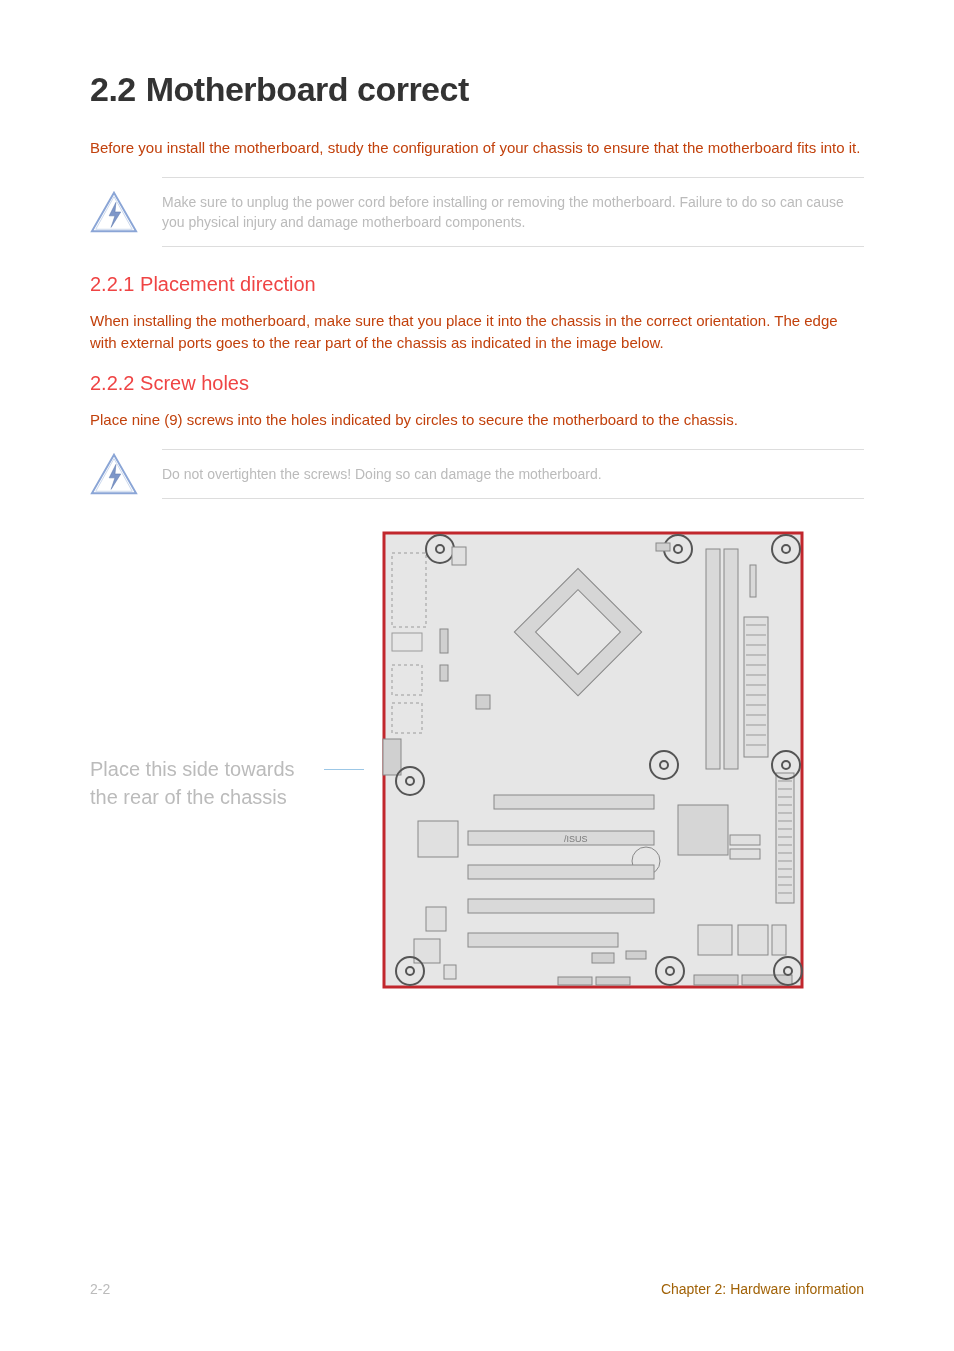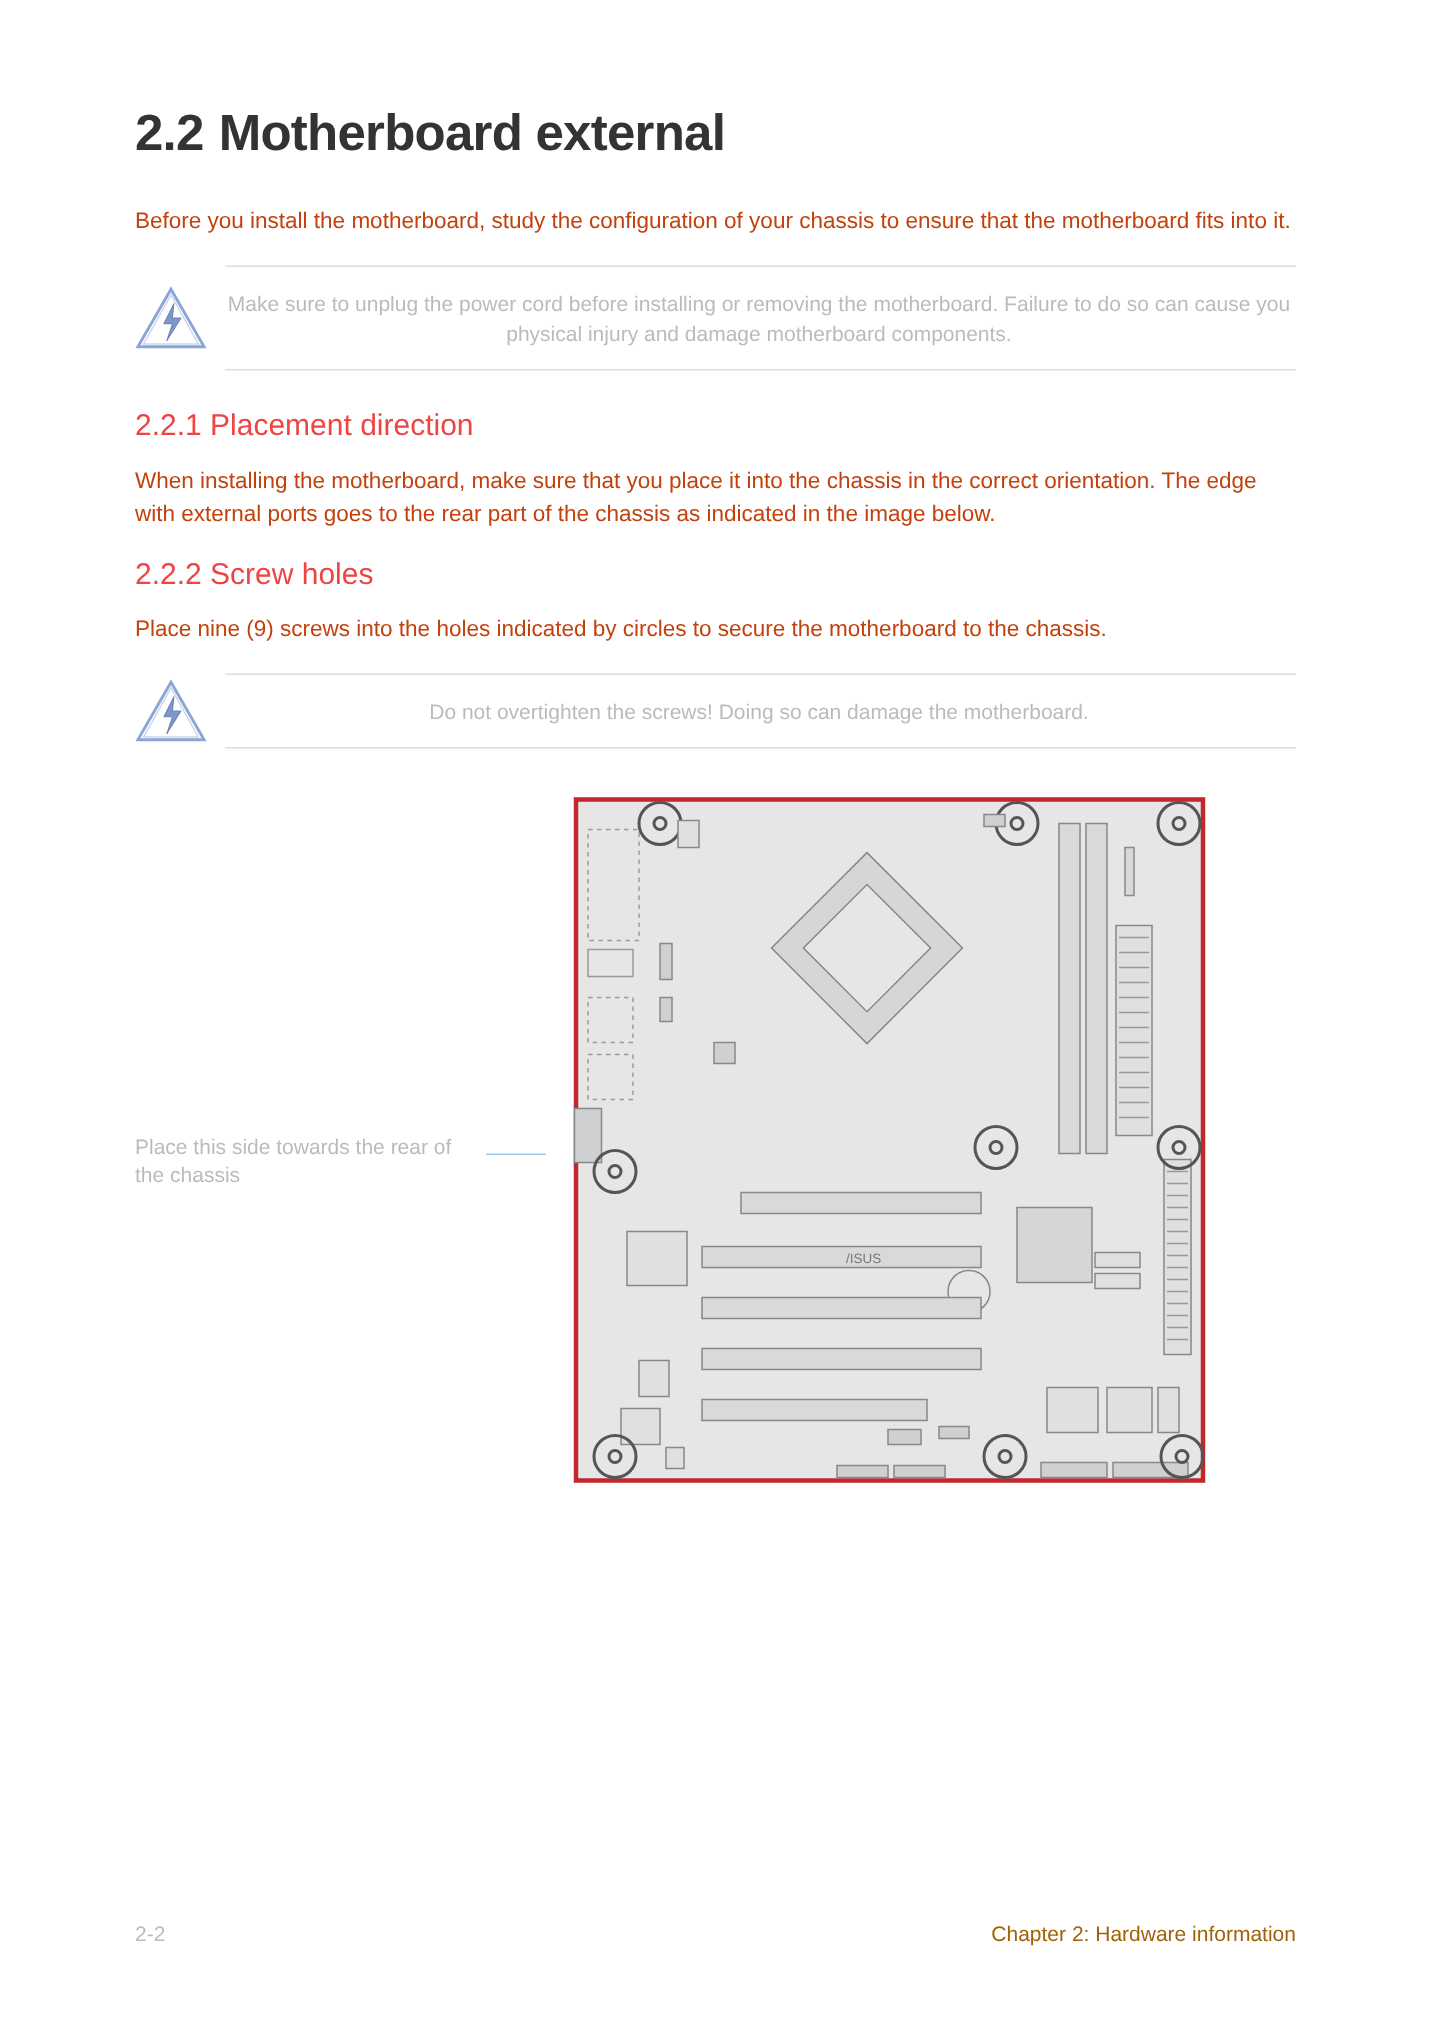--- a/index.html
+++ b/index.html
@@ -23,23 +23,22 @@
   .heading .num { margin-right: 10px; }
   .body-text {
     color: #c2410c;
     font-size: 15px;
     line-height: 1.45;
     margin-bottom: 18px;
   }
   .callout {
     display: flex;
     align-items: center;
-    gap: 12px;
+    gap: 24px;
     margin: 14px 0 26px 0;
-    text-align: center;
   }
   .callout-box {
     flex: 1;
     border-top: 1px solid #ddd;
     border-bottom: 1px solid #ddd;
     padding: 14px 2px 14px 0;
     color: #bbb;
     font-size: 14px;
     line-height: 1.45;
   }
@@ -58,21 +57,21 @@
   }
   .diagram-row {
     display: flex;
     align-items: flex-start;
     gap: 14px;
     margin-top: 8px;
   }
   .diagram-caption {
     width: 220px;
     color: #bbb;
-    font-size: 14px;
+    font-size: 20px;
     line-height: 1.4;
     padding-top: 230px;
   }
   .diagram-line {
     width: 40px;
     border-top: 1px solid #9cc7e6;
     margin-top: 244px;
     flex: 0 0 40px;
   }
   .board-svg {
@@ -90,21 +89,21 @@
     color: #bbb;
     font-size: 14px;
     align-items: center;
   }
   .footer .right { font-weight: normal; color:#a16207; }
 </style>
 </head>
 <body>
 
 <h1 class="heading">
-  <span class="num">2.2</span><span>Motherboard external</span>
+  <span class="num">2.2</span><span>Motherboard correct</span>
 </h1>
 
 <p class="body-text">Before you install the motherboard, study the configuration of your chassis to ensure that the motherboard fits into it.</p>
 
 <div class="callout">
   <div class="warn-icon">
     <svg viewBox="0 0 50 44">
       <polygon points="25,2 48,42 2,42" fill="none" stroke="#8aa5d6" stroke-width="2"></polygon>
       <polygon points="25,6 44,40 6,40" fill="none" stroke="#c9d6ec" stroke-width="1"></polygon>
       <path d="M27 12 L20 26 L26 26 L22 38 L32 22 L26 22 Z" fill="#7e97c9" stroke="#5e7ab0" stroke-width="0.6"></path>

